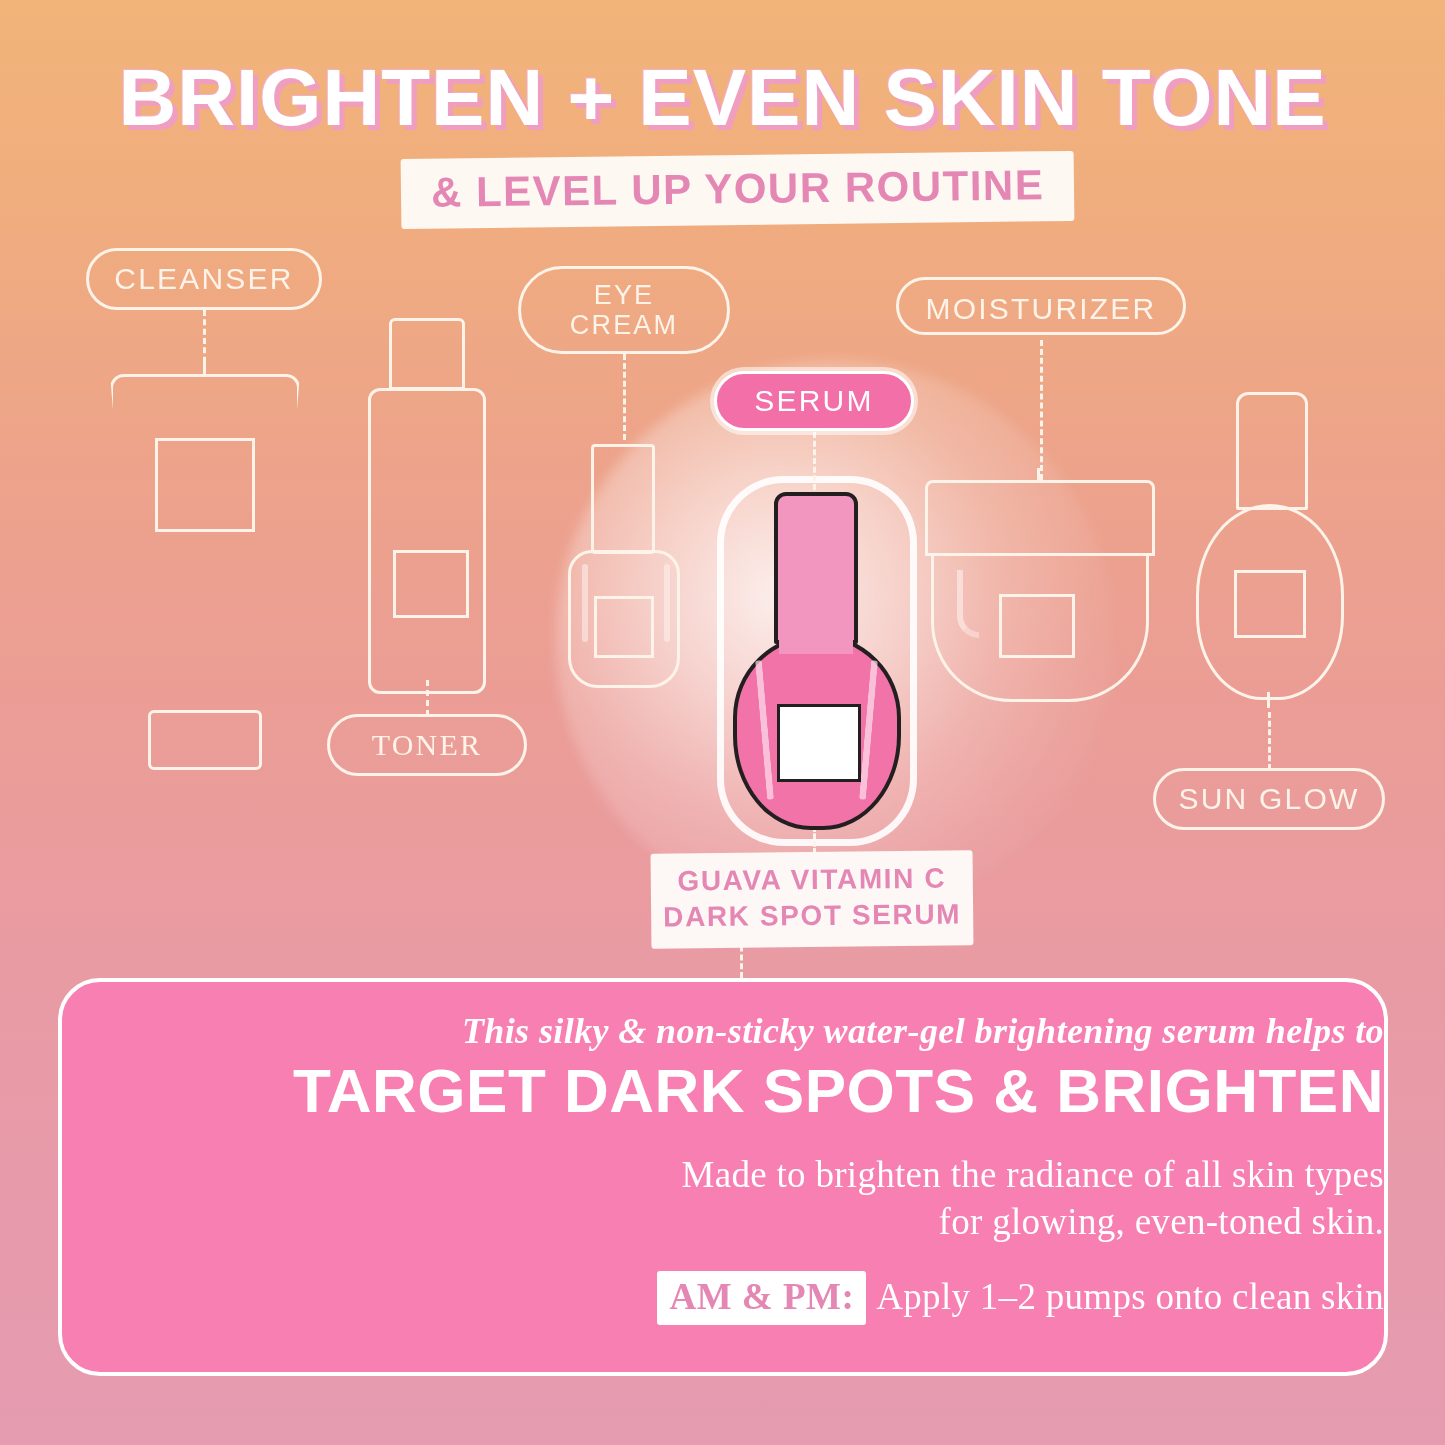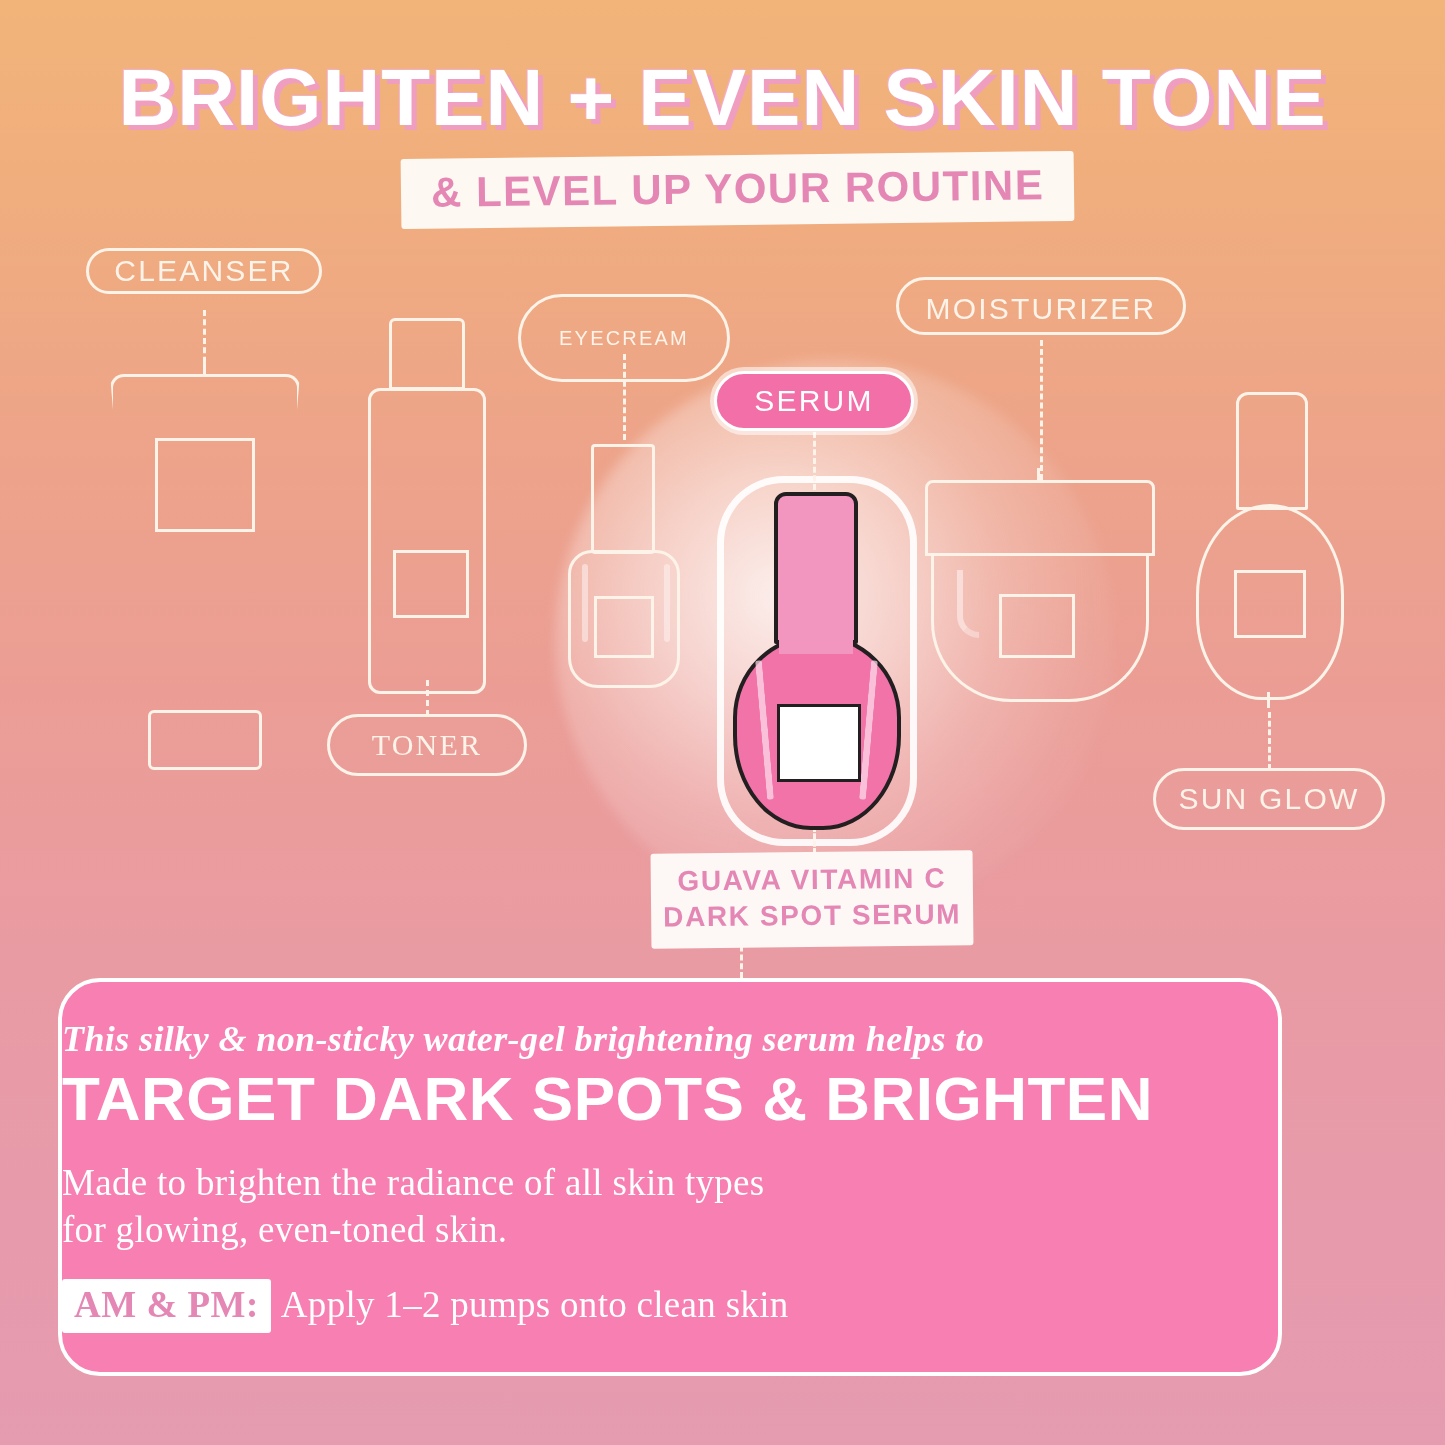--- a/index.html
+++ b/index.html
@@ -99,24 +99,24 @@
     padding: 6px 20px;
     background: transparent;
   }
   .pill.highlight {
     background: #f26fa8;
     border-color: #ffffff;
     color: #ffffff;
     box-shadow: 0 0 0 4px rgba(255,255,255,0.55);
   }
 
-  #pill-cleanser    { left: 86px;   top: 248px;  width: 236px; height: 46px; }
+  #pill-cleanser    { left: 86px;   top: 248px;  width: 236px; height: 62px; }
   #pill-toner       { left: 327px;  top: 714px;  width: 200px; height: 62px; font-family: Liberation Serif, serif; }
   #pill-eyecream    { left: 518px;  top: 266px;  width: 212px; height: 88px;
-                      flex-direction: row; font-size: 20px; margin-top: 28px; }
+                      flex-direction: column; font-size: 27px; }
   #pill-serum       { left: 714px;  top: 371px;  width: 200px; height: 60px; }
   #pill-moisturizer { left: 896px;  top: 277px;  width: 290px; height: 58px; align-items: flex-end; }
   #pill-sunglow     { left: 1153px; top: 768px;  width: 232px; height: 62px; }
 
   
   .dash-v {
     position: absolute;
     width: 0;
     border-left: 3px dashed #fdf3e8;
   }
@@ -289,27 +289,27 @@
     transform: rotate(-0.6deg);
     border-radius: 3px;
     z-index: 6;
   }
 
   
   #info-card {
     position: absolute;
     left: 58px;
     top: 978px;
-    width: 1224px;
+    width: 1330px;
     height: 398px;
     background: #f77fb2;
     border: 4px solid #ffffff;
     border-radius: 42px;
-    padding-top: 36px;
-    text-align: left;
+    padding-top: 28px;
+    text-align: right;
     color: #ffffff;
   }
   #card-italic {
     font-family: "Liberation Serif", serif;
     font-style: italic;
     font-weight: 700;
     font-size: 36px;
     letter-spacing: 0.4px;
     margin-bottom: 6px;
   }

